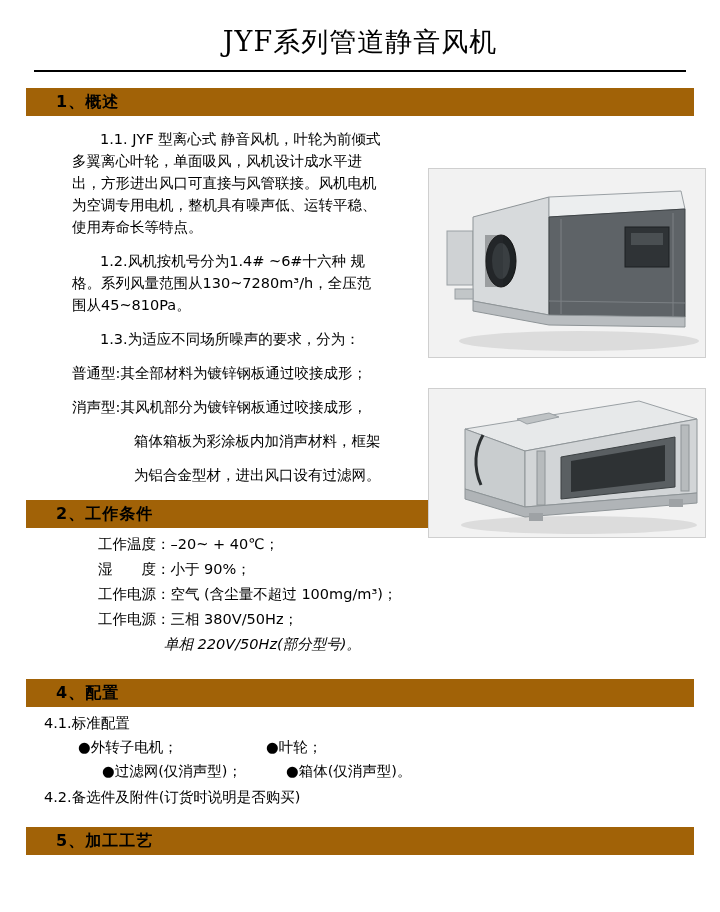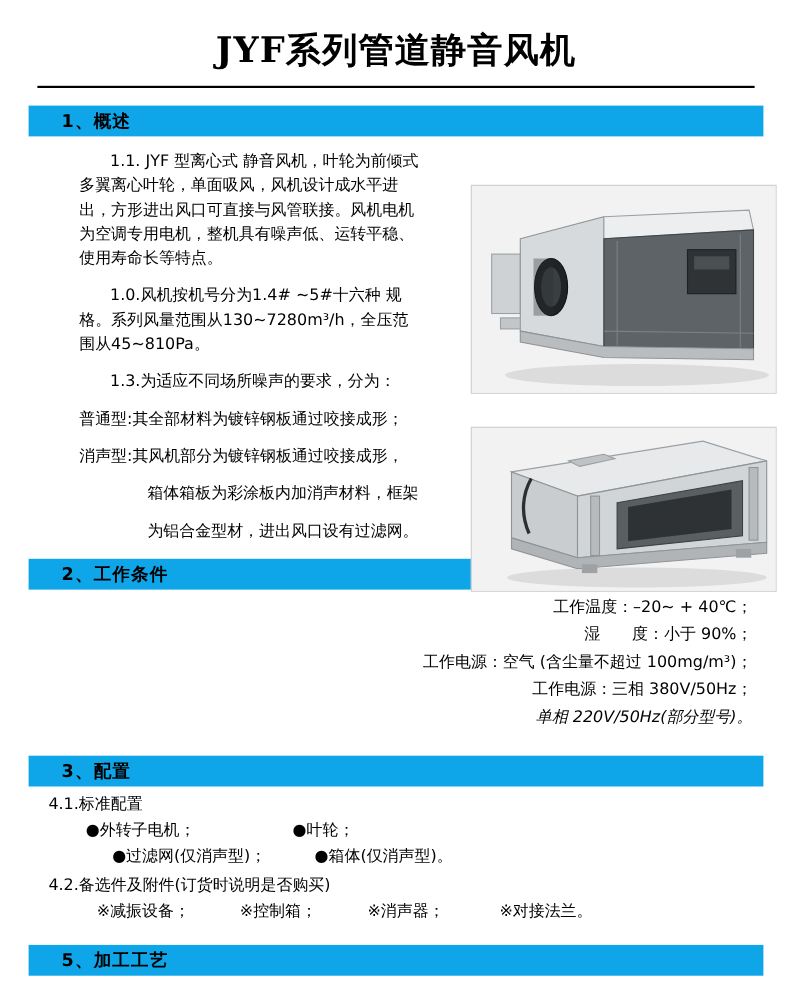--- a/index.html
+++ b/index.html
@@ -18,33 +18,33 @@
   }
   .page {
     width: 720px;
     height: 912px;
     position: relative;
     padding: 0 26px;
   }
   .title {
     text-align: center;
     font-family: "DejaVu Serif", "Liberation Serif", serif;
-    font-weight: bold;
-    font-size: 32px;
+    font-weight: normal;
+    font-size: 27px;
     letter-spacing: 1px;
     padding-top: 24px;
     padding-bottom: 6px;
   }
   .title-rule {
     height: 2px;
     background: #000;
     margin: 4px 8px 16px 8px;
   }
   .section-head {
-    background: #0ea5e9;
+    background: #a16207;
     height: 28px;
     display: flex;
     align-items: center;
     padding-left: 30px;
     font-weight: bold;
     font-size: 16px;
     margin-bottom: 4px;
     letter-spacing: 1px;
   }
   .sec-wrap { position: relative; }
@@ -95,21 +95,21 @@
 
 <div class="page">
 
   <div class="title">JYF系列管道静音风机</div>
   <div class="title-rule"></div>
 
   <div class="sec-wrap">
     <div class="section-head">1、概述</div>
     <div class="body-text col-right-pad">
       <p class="indent1">1.1. JYF 型离心式 静音风机，叶轮为前倾式多翼离心叶轮，单面吸风，风机设计成水平进出，方形进出风口可直接与风管联接。风机电机为空调专用电机，整机具有噪声低、运转平稳、使用寿命长等特点。</p>
-      <p class="indent1">1.0.风机按机号分为1.4# ~5#十六种 规格。系列风量范围从130~7280m³/h，全压范围从45~810Pa。</p>
+      <p class="indent1">1.2.风机按机号分为1.4# ~6#十六种 规格。系列风量范围从130~7280m³/h，全压范围从45~810Pa。</p>
       <p class="indent1">1.3.为适应不同场所噪声的要求，分为：</p>
       <p>普通型:其全部材料为镀锌钢板通过咬接成形；</p>
       <p>消声型:其风机部分为镀锌钢板通过咬接成形，</p>
       <p class="indent3">箱体箱板为彩涂板内加消声材料，框架</p>
       <p class="indent3">为铝合金型材，进出风口设有过滤网。</p>
     </div>
   </div>
 
   <div class="photo photo1">
     <svg width="278" height="190" viewBox="0 0 278 190">
@@ -135,21 +135,21 @@
       <ellipse cx="72" cy="92" rx="15" ry="26" fill="#1f2325" stroke="#111"></ellipse>
       <ellipse cx="72" cy="92" rx="9" ry="18" fill="#3a3f42"></ellipse>
       <rect x="56" y="66" width="18" height="52" fill="#2b2f31" opacity="0.35"></rect>
 
       <polygon points="44,132 120,146 256,148 256,158 120,156 44,142" fill="#b9bdc0" stroke="#8e9497"></polygon>
 
       <rect x="26" y="120" width="18" height="10" fill="#c2c6c8" stroke="#9aa0a4"></rect>
     </svg>
   </div>
 
-  <div class="sec-wrap" style="margin-top:14px;text-align:right;">
+  <div class="sec-wrap" style="margin-top:14px;">
     <div class="section-head">2、工作条件</div>
     <div class="cond-block">
       <div class="cond-row">
         <span class="cond-label">工作温度：</span><span>–20~ + 40℃；</span>
       </div>
       <div class="cond-row">
         <span class="cond-label">湿　　度：</span><span>小于 90%；</span>
       </div>
       <div class="cond-row">
         <span class="cond-label">工作电源：</span><span>空气 (含尘量不超过 100mg/m³)；</span>
@@ -186,38 +186,32 @@
 
       <polygon points="36,100 96,118 268,104 268,114 96,128 36,110" fill="#b0b4b7" stroke="#8e9497"></polygon>
 
       <rect x="100" y="124" width="14" height="8" fill="#9ea2a5"></rect>
       <rect x="240" y="110" width="14" height="8" fill="#9ea2a5"></rect>
     </svg>
   </div>
 
 
   <div class="sec-wrap" style="margin-top:22px;">
-    <div class="section-head">3、配置</div>
+    <div class="section-head">4、配置</div>
     <div class="cfg-text">
       <div>4.1.标准配置</div>
       <div class="bullets-row">
         <span class="b" style="width:180px;">●外转子电机；</span>
         <span class="b" style="width:116px;">●叶轮；</span>
       </div>
       <div class="bullets-row" style="padding-left:58px;">
         <span class="b" style="width:176px;">●过滤网(仅消声型)；</span>
         <span class="b">●箱体(仅消声型)。</span>
       </div>
       <div style="margin-top:2px;">4.2.备选件及附件(订货时说明是否购买)</div>
-      <div class="bullets-row" style="padding-left:44px;">
-        <span class="b" style="width:122px;">※减振设备；</span>
-        <span class="b" style="width:108px;">※控制箱；</span>
-        <span class="b" style="width:112px;">※消声器；</span>
-        <span class="b">※对接法兰。</span>
-      </div>
     </div>
   </div>
 
   <div class="sec-wrap" style="margin-top:18px;text-align:right;">
     <div class="section-head">5、加工工艺</div>
 
   </div>
 
 </div>
 

